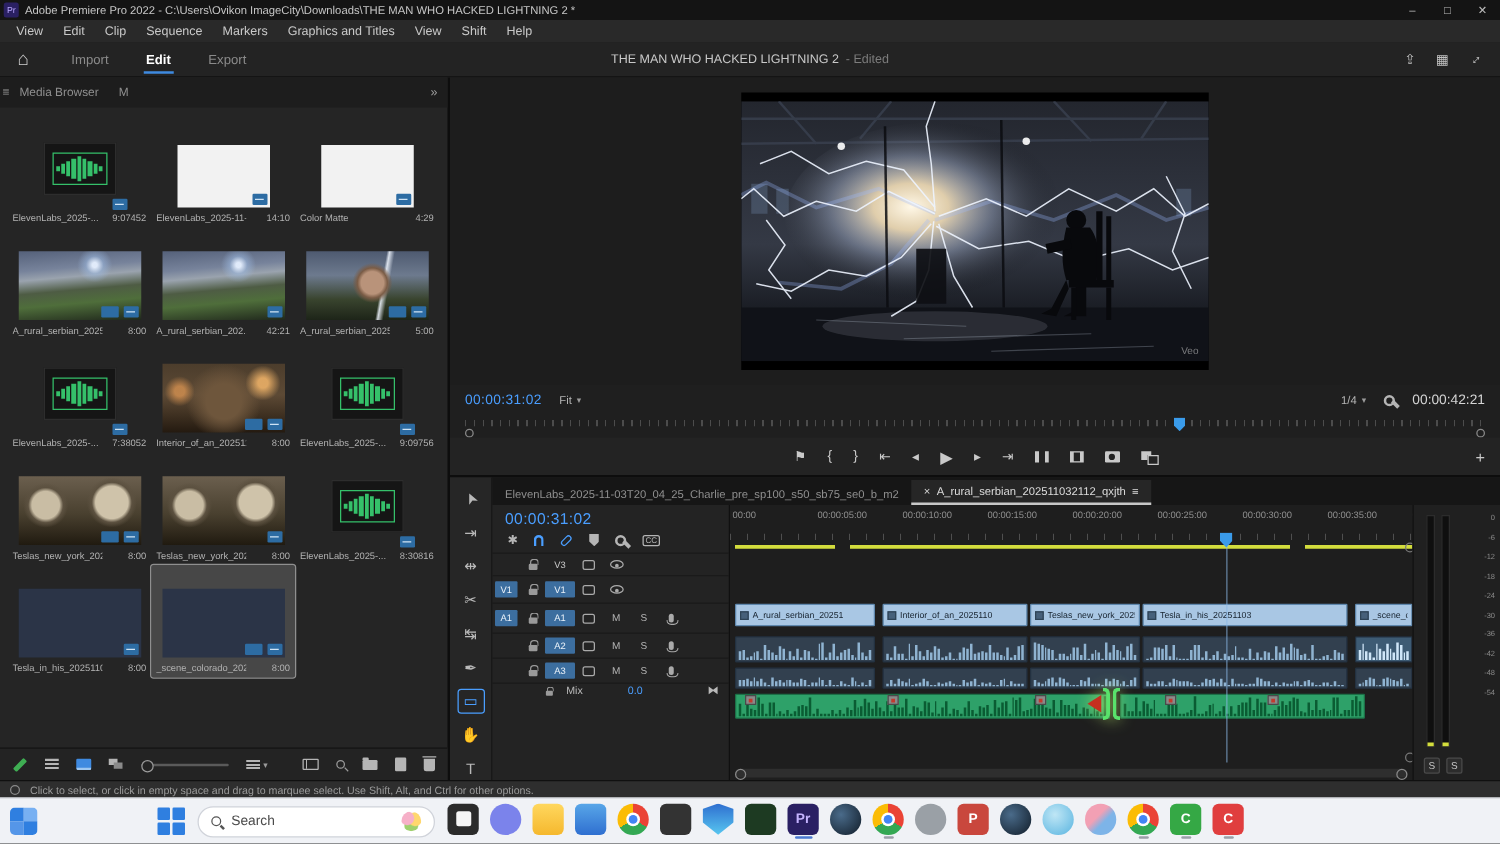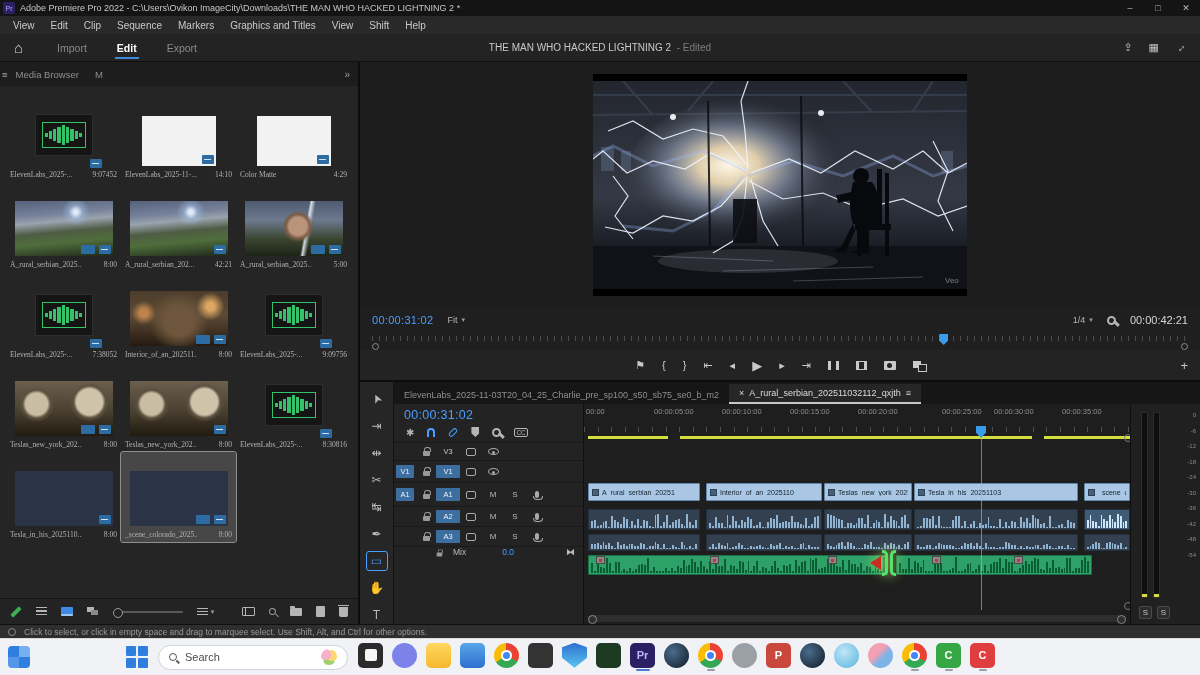--- a/index.html
+++ b/index.html
@@ -68,21 +68,21 @@
   #proj-tabs .pmenu { color:#9a9a9a; margin-left:2px; }
   #proj-tabs .ovf { margin-left:auto; padding-right:8px; color:#9a9a9a; font-size:10px; }
   #proj-name { height:22px; display:flex; align-items:center; gap:7px; padding-left:8px; }
   #proj-name .bin { width:15px; height:11px; background:#6e6e6e; border-radius:2px; }
   #proj-name .nm { color:#bdbdbd; font-size:9.5px; }
   #proj-search { height:24px; display:flex; align-items:center; gap:8px; padding:0 10px; }
   #proj-search .sbox { width:160px; height:16px; background:#1a1a1a; border:1px solid #3c3c3c; border-radius:2px;
     display:flex; align-items:center; gap:5px; padding:0 5px; }
   #proj-search .fbtn { width:20px; height:15px; background:#3a3a3a; border-radius:2px; display:flex; align-items:center; justify-content:center; }
   #proj-search .sel { margin-left:auto; color:#aaa; font-size:9px; }
-  #grid { flex:1; padding:6px 4px 0 6px; display:grid; grid-template-columns:repeat(3,115px); grid-auto-rows:90px;font-family:Liberation Serif, serif; }
+  #grid { flex:1; padding:6px 4px 0 6px; display:grid; grid-template-columns:repeat(3,115px); grid-auto-rows:90px; }
   .cell { display:flex; flex-direction:column; align-items:center; justify-content:flex-end; padding:3px 4px; border-radius:2px; }
   .cell.selected { background:#474747; outline:1px solid #8f8f8f; }
   .thumb { position:relative; }
   .th-audio { width:58px; height:42px; background:#151515; border:1px solid #2d2d2d; margin-bottom:10px;
     display:flex; align-items:center; justify-content:center; }
   .awave { width:44px; height:26px; border:1.5px solid #35c06a; display:flex; align-items:center; gap:1px; padding:0 2px; }
   .awave i { flex:1; background:#35c06a; }
   .th-matte { width:74px; height:50px; background:#f2f2f2; }
   .th-video { width:98px; height:55px; }
   .badge { position:absolute; right:-9px; bottom:-2px; width:12px; height:9px; background:#2d6ca3; border-radius:1px;
@@ -765,21 +765,21 @@
               </div>
             </div>
             <div id="tl-content">
               <div id="ruler">
                   <div class="rticks"></div>
                   <span class="rlabel" style="left: 2px;">00:00</span>
                   <span class="rlabel" style="left: 70px;">00:00:05:00</span>
                   <span class="rlabel" style="left: 138px;">00:00:10:00</span>
                   <span class="rlabel" style="left: 206px;">00:00:15:00</span>
                   <span class="rlabel" style="left: 274px;">00:00:20:00</span>
-                  <span class="rlabel" style="left: 358px;">00:00:25:00</span>
+                  <span class="rlabel" style="left: 342px;">00:00:25:00</span>
                   <span class="rlabel" style="left: 410px;">00:00:30:00</span>
                   <span class="rlabel" style="left: 478px;">00:00:35:00</span>
                   <span class="rlabel" style="left: 546px;">00:00:40:</span>
                 </div>
               <div id="wasegs">
                   <div class="waseg" style="left: 4px; width: 80px;"></div>
                   <div class="waseg" style="left: 96px; width: 352px;"></div>
                   <div class="waseg" style="left: 460px; width: 86px;"></div>
                 </div>
               <div class="track" id="tr-v3" style="top: 40px; height: 17px;"></div>

